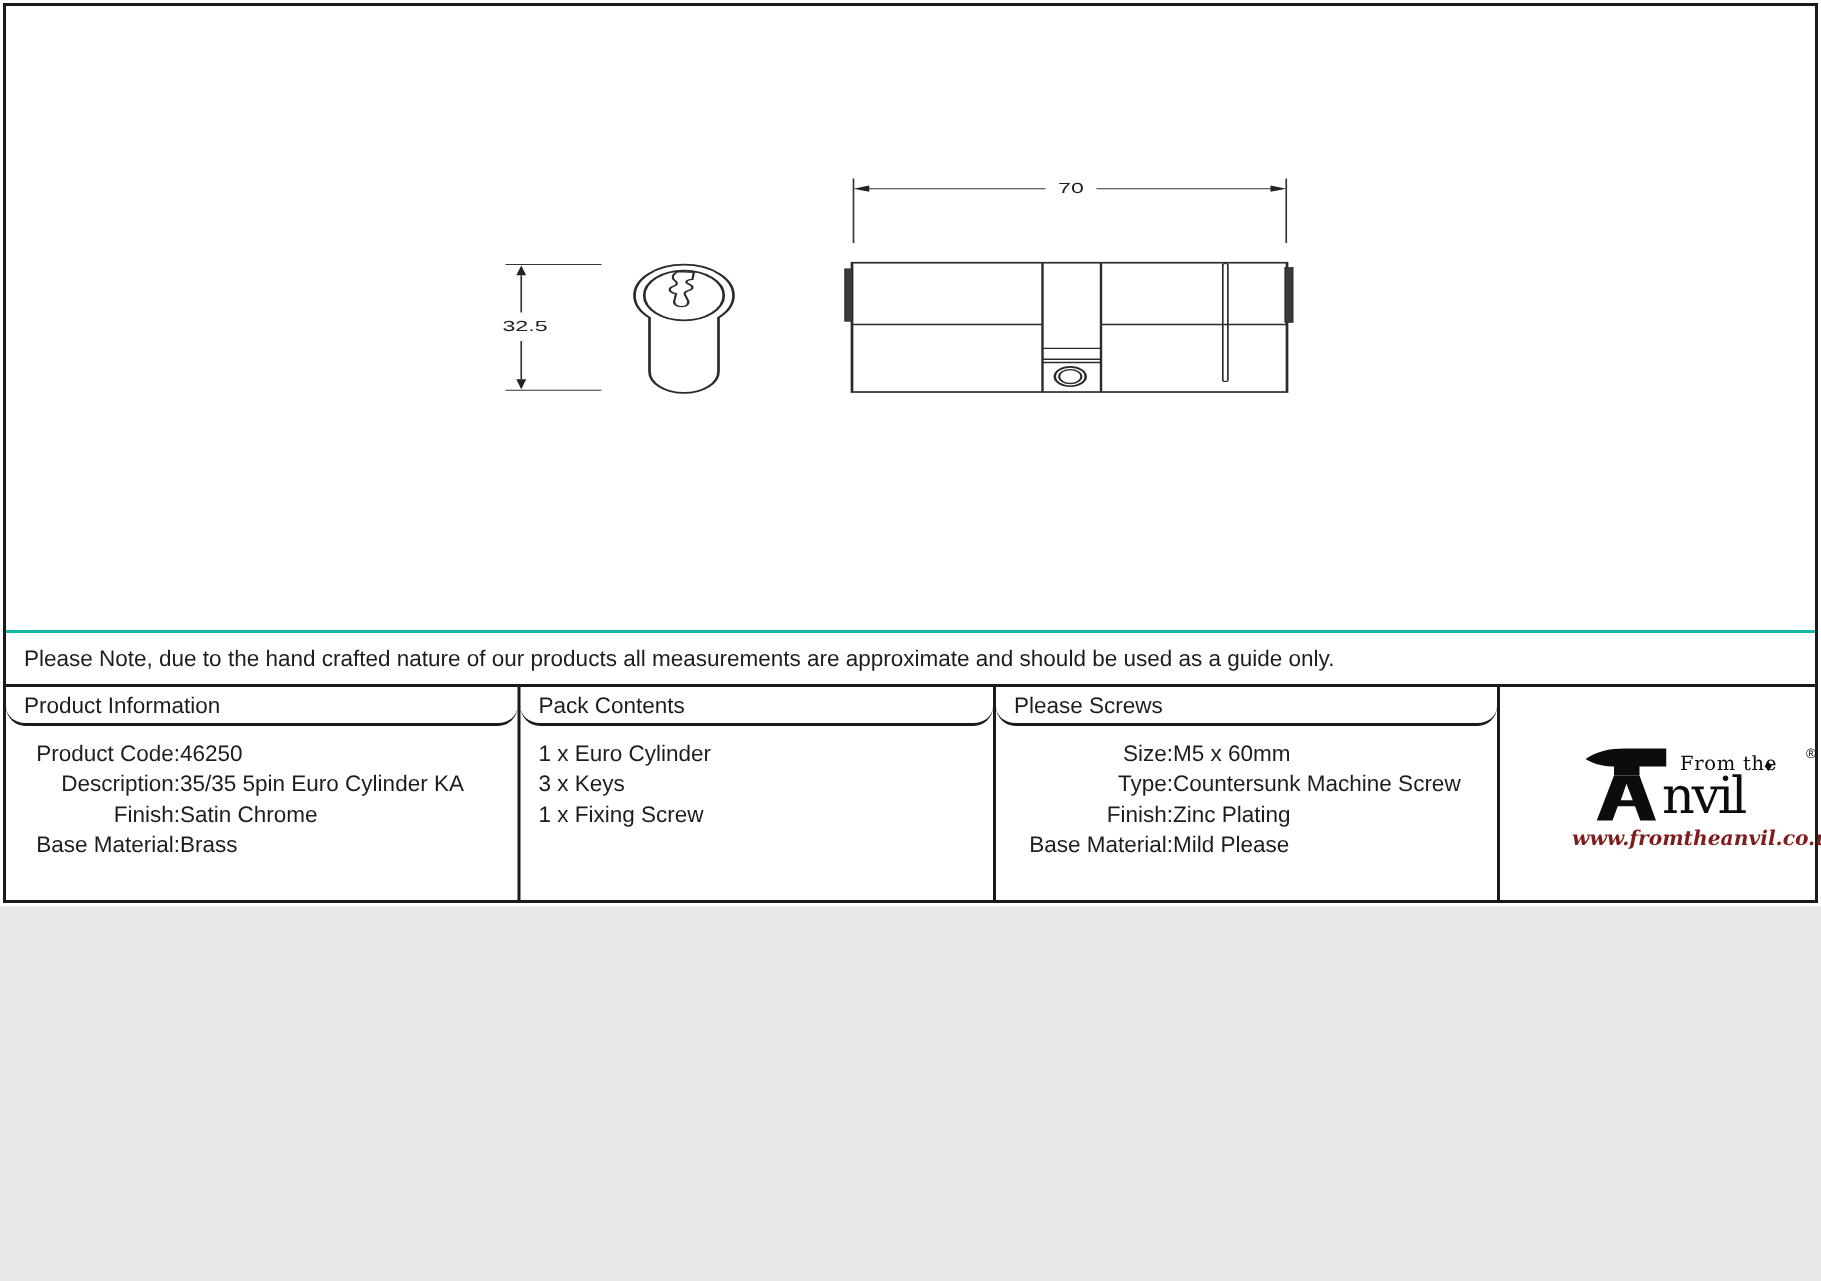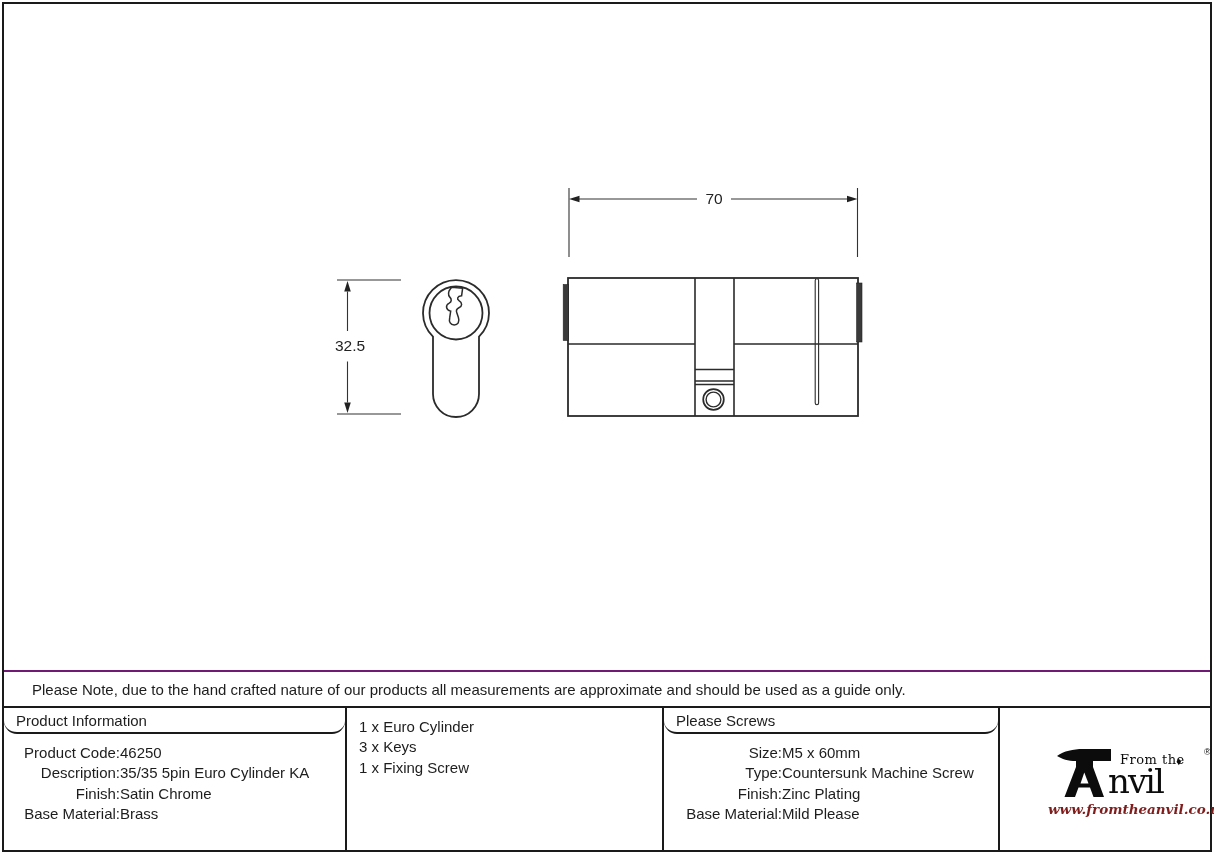--- a/index.html
+++ b/index.html
@@ -1,36 +1,36 @@
 <!DOCTYPE html>
 <html><head>
 <meta charset="utf-8">
 <style>
   html,body { margin:0; padding:0; background:#e8e8e8; }
   .page {
-    position:relative; width:1214px; height:854px; background:#ffffff;
+    position:relative; width:1214px; height:604px; background:#ffffff;
     font-family:"Liberation Sans", sans-serif; color:#1d1d1d; overflow:hidden;
   }
   .frame {
     position:absolute; inset:2px; border:2px solid #1a1a1a;
     display:flex; flex-direction:column; background:#ffffff;
   }
   
   .drawing-area { flex:1 1 auto; position:relative; }
   .drawing-area svg { position:absolute; inset:0; width:100%; height:100%; }
   .ln   { fill:#ffffff; stroke:#2b2b2b; }
   .wire { fill:none;   stroke:#2b2b2b; }
   .dimline { fill:none; stroke:#333333; stroke-width:1.1; }
   .dimarrow { fill:#222222; stroke:none; }
   .dimtext { font-family:"Liberation Sans", sans-serif; font-size:15.5px; fill:#222222; }
   
   .note-bar {
     height:36px; flex:0 0 36px; box-sizing:border-box;
-    border-top:2px solid #701a75;
-    display:flex; align-items:center; padding:0 28px; font-size:15px;
+    border-top:2px solid #14b8a6;
+    display:flex; align-items:center; padding:0 12px; font-size:15px;
   }
   
   .spec-table {
     height:144px; flex:0 0 144px; box-sizing:border-box;
     border-top:2px solid #1a1a1a; display:flex;
   }
   .tcol { box-sizing:border-box; border-right:2px solid #1a1a1a; display:flex; flex-direction:column; }
   .tcol.c1 { width:343px; }
   .tcol.c2 { width:317px; }
   .tcol.c3 { width:336px; }
@@ -138,20 +138,21 @@
             <span class="tvalue">Satin Chrome</span>
           </div>
           <div class="trow">
             <span class="tlabel">Base Material:</span>
             <span class="tvalue">Brass</span>
           </div>
         </div>
       </div>
 
       <div class="tcol c2">
+        <div class="col-header">Pack Contents</div>
         <div class="col-body">
           <div class="trow">1 x Euro Cylinder</div>
           <div class="trow">3 x Keys</div>
           <div class="trow">1 x Fixing Screw</div>
         </div>
       </div>
 
       <div class="tcol c3">
         <div class="col-header">Please Screws</div>
         <div class="col-body">

